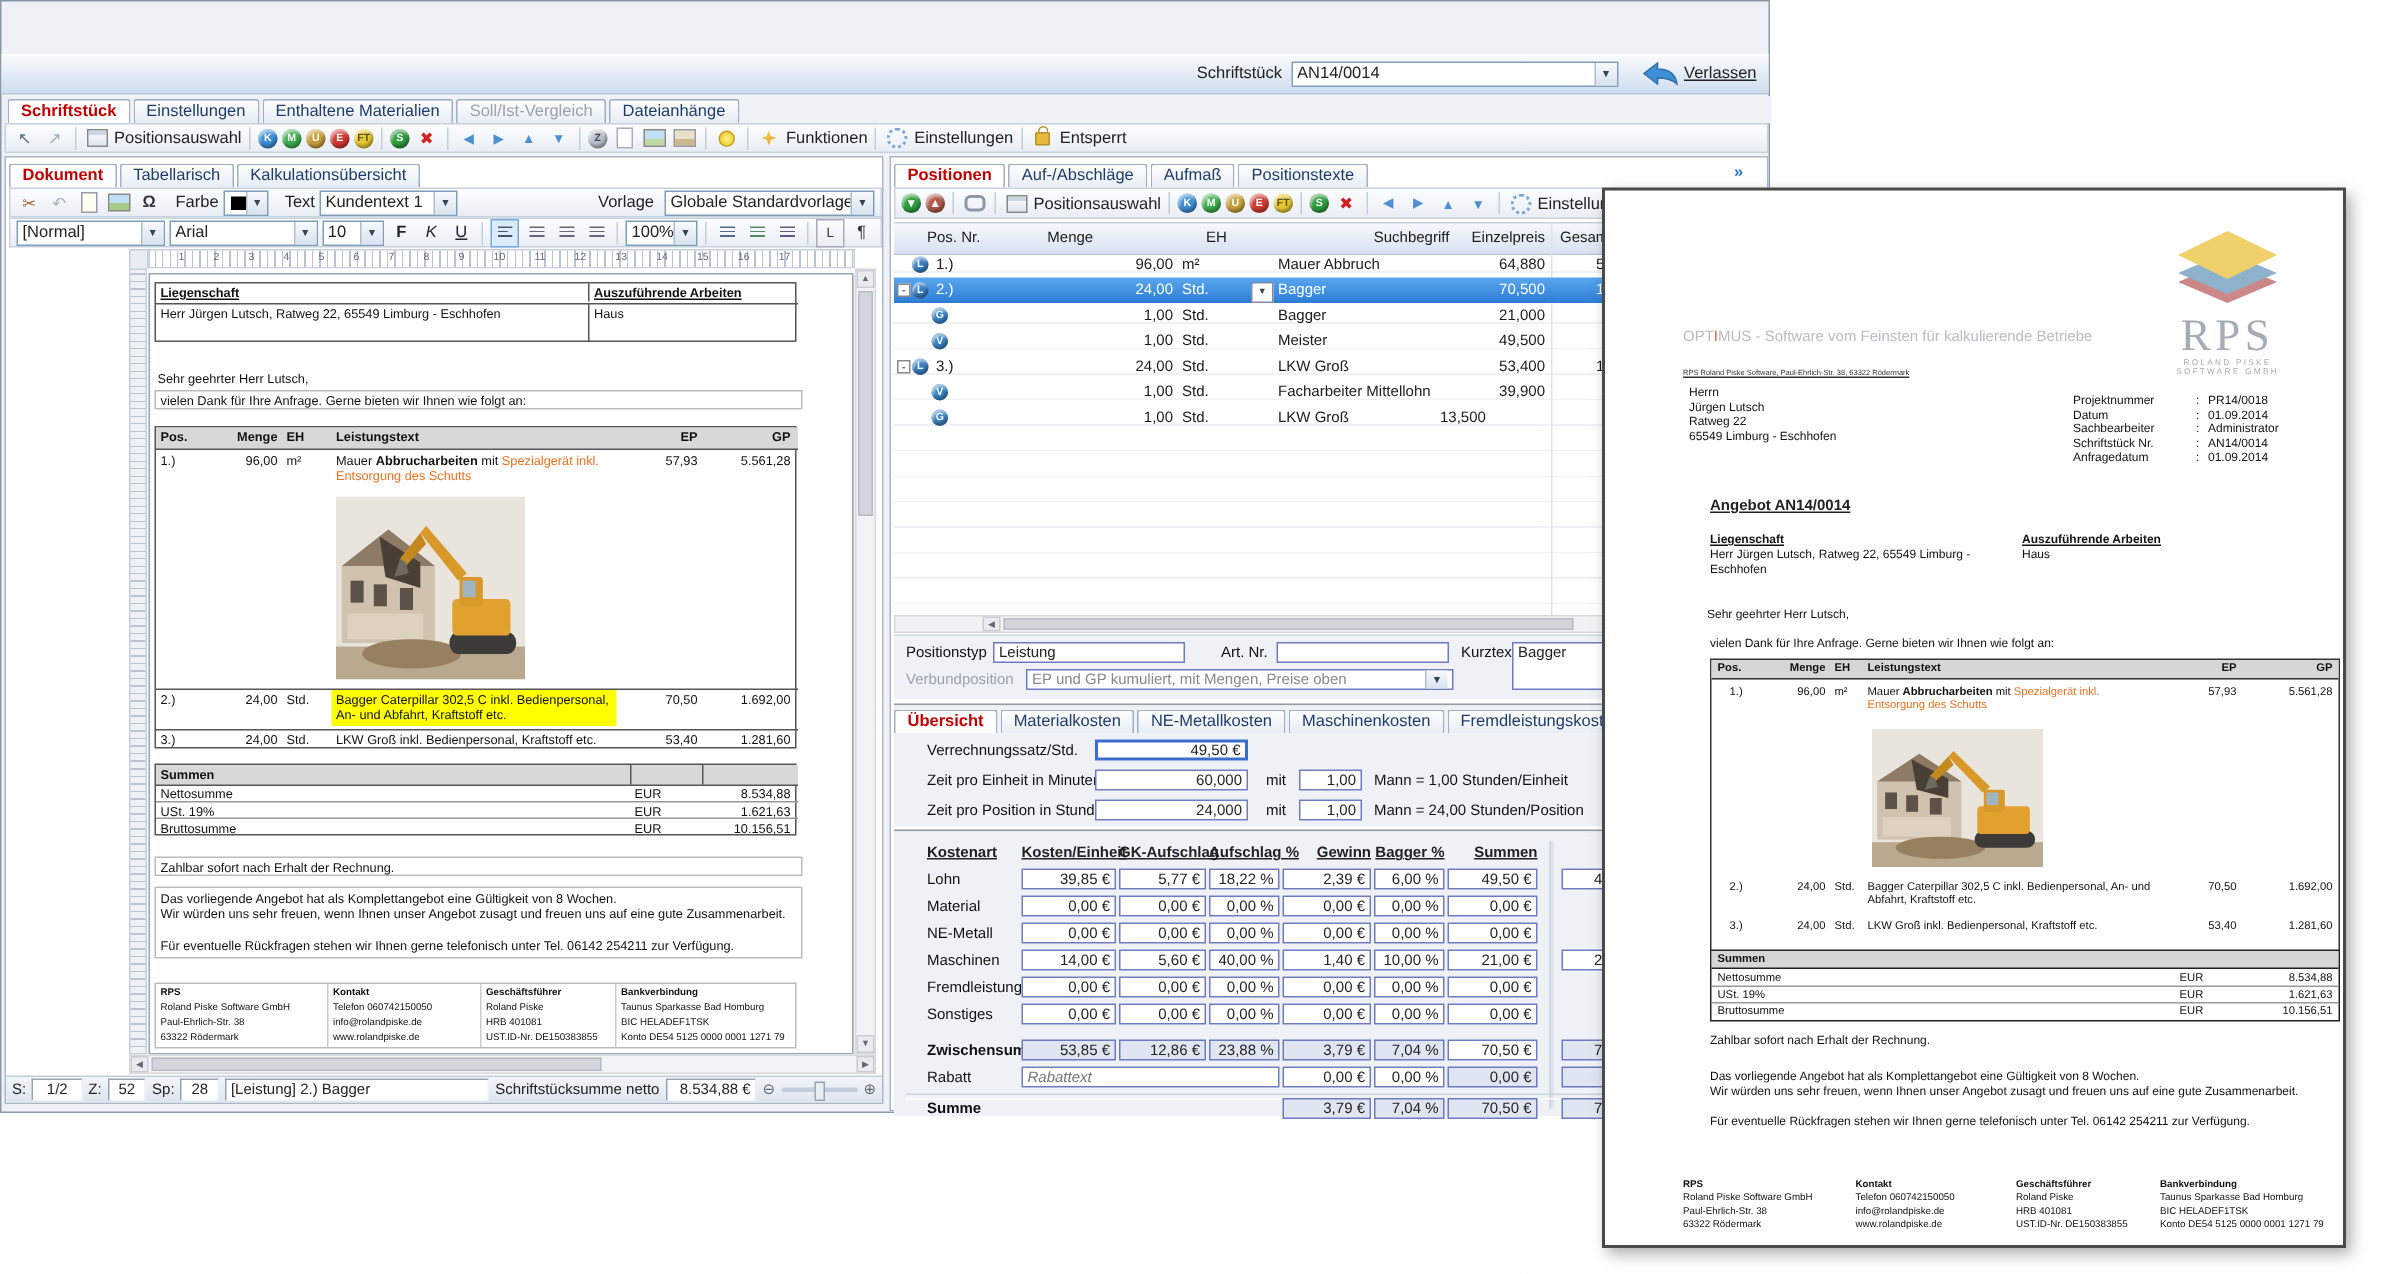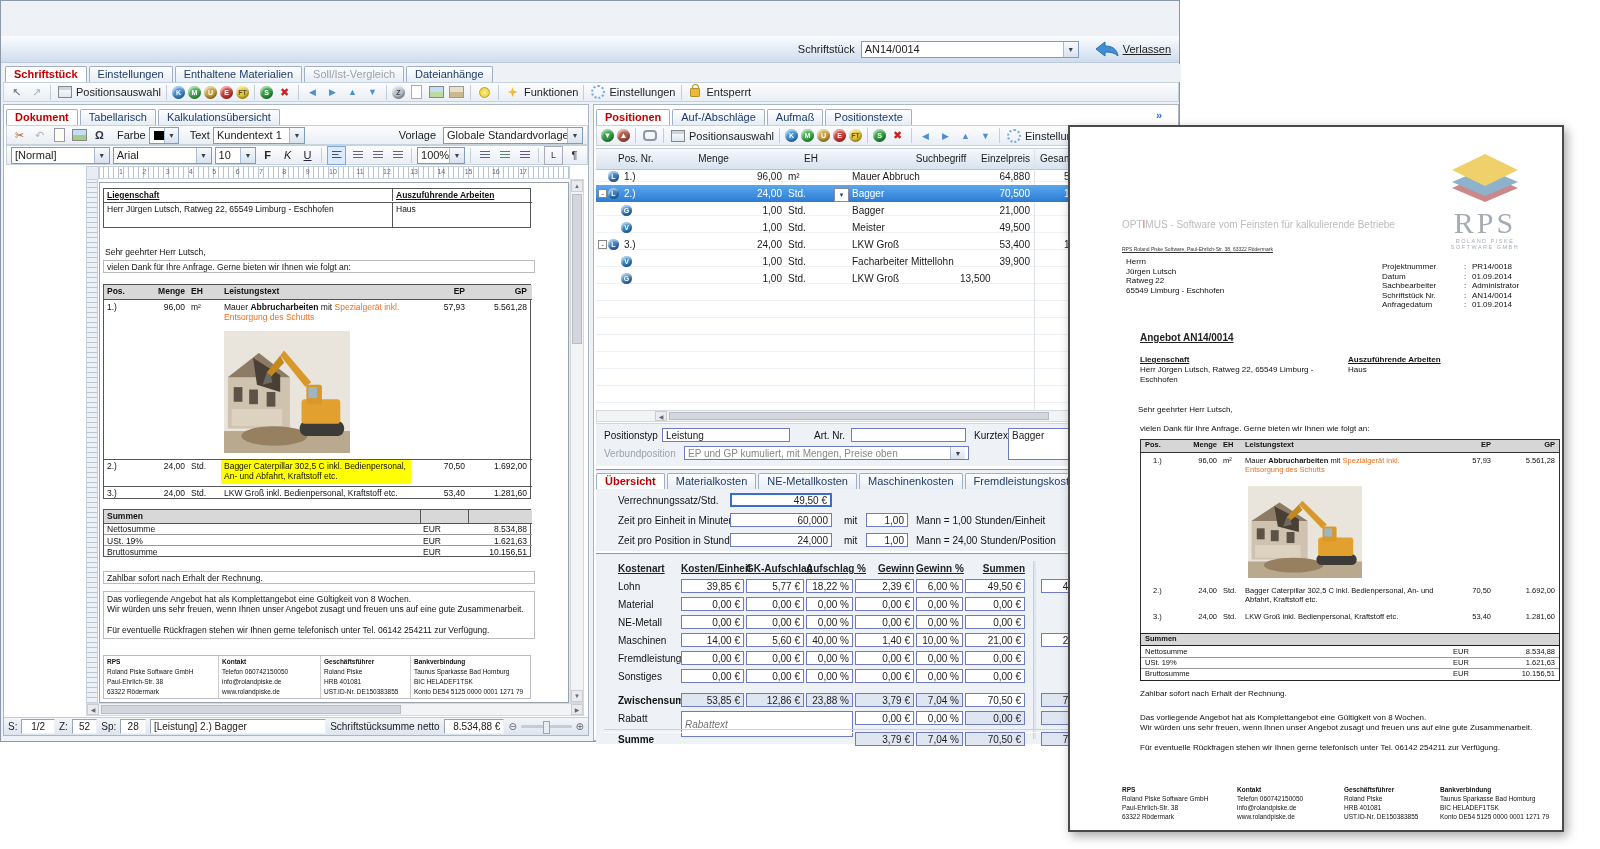--- a/index.html
+++ b/index.html
@@ -56,21 +56,21 @@
   
   .fb{border:1px solid #6f7bc0;background:#fff;font-size:10px;display:flex;align-items:center;justify-content:flex-end;padding:0 3px;box-sizing:border-box;height:14px}
   .fb.l{justify-content:flex-start}
   .fb.ro{background:#dfe5f1}
   .flab{font-size:10px;color:#111;white-space:nowrap}
   .uhd10{font-size:10px;font-weight:bold;text-decoration:underline;white-space:nowrap}
   
   .pv{left:1068px;top:125px;width:496px;height:707px;background:#fff;border:2px solid #4a4a4a;box-sizing:border-box;box-shadow:3px 4px 10px rgba(0,0,0,.35);z-index:50}
   .pvt{font-size:8px;line-height:9.5px;color:#111}
   .pvs{font-size:7.5px;line-height:9px;color:#111}
-  input.rb{border:1px solid #6f7bc0;font-size:10px;font-style:italic;color:#999;padding:12px 3px;box-sizing:border-box;height:14px;background:#fff;font-family:inherit}
+  input.rb{border:1px solid #6f7bc0;font-size:10px;font-style:italic;color:#999;padding:0 3px;box-sizing:border-box;height:14px;background:#fff;font-family:inherit}
   .tickh{background:linear-gradient(#f6f9fc,#e3eaf3);border:1px solid #c6d0dc;box-sizing:border-box;
          background-image:repeating-linear-gradient(90deg,transparent 0,transparent 4px,#b9c4d2 4px,#b9c4d2 5px);}
   .tickv{background:#eef2f7;border:1px solid #c6d0dc;box-sizing:border-box;
          background-image:repeating-linear-gradient(0deg,transparent 0,transparent 4px,#b9c4d2 4px,#b9c4d2 5px);}
   .rulnum{position:absolute;top:1px;font-size:7px;color:#667;word-spacing:17.5px;letter-spacing:0;white-space:nowrap}
 </style>
 </head>
 <body>
 
 <div id="root">
@@ -579,21 +579,21 @@
     </div>
 
     <div class="a" style="left:2px;top:448px;width:582px;height:189px;background:#eef2f7;border-top:2px groove #e8ecf2">
       <span class="a" style="left:437px;top:6px;width:2px;height:178px;background:#dfe5ed;border-left:1px solid #c8d2de"></span>
 
       <span class="a uhd10" style="left:22px;top:8px">Kostenart</span>
       <span class="a uhd10" style="left:85px;top:8px;width:63px;text-align:right">Kosten/Einheit</span>
       <span class="a uhd10" style="left:150px;top:8px;width:58px;text-align:right">GK-Aufschlag</span>
       <span class="a uhd10" style="left:210px;top:8px;width:47px;text-align:right">Aufschlag %</span>
       <span class="a uhd10" style="left:259px;top:8px;width:59px;text-align:right">Gewinn</span>
-      <span class="a uhd10" style="left:320px;top:8px;width:47px;text-align:right">Gewinn %</span>
+      <span class="a uhd10" style="left:320px;top:8px;width:47px;text-align:right">Bagger %</span>
       <span class="a uhd10" style="left:369px;top:8px;width:60px;text-align:right">Summen</span>
       <span class="a uhd10" style="left:445px;top:8px;width:59px;text-align:right">Anteil</span>
 
       <div class="a" style="left:0;top:24px;width:582px;height:16px">
         <span class="a flab" style="left:22px;top:2px">Lohn</span>
         <span class="a fb" style="left:85px;top:0;width:63px">39,85 €</span>
         <span class="a fb" style="left:150px;top:0;width:58px">5,77 €</span>
         <span class="a fb" style="left:210px;top:0;width:47px">18,22 %</span>
         <span class="a fb" style="left:259px;top:0;width:59px">2,39 €</span>
         <span class="a fb" style="left:320px;top:0;width:47px">6,00 %</span>

